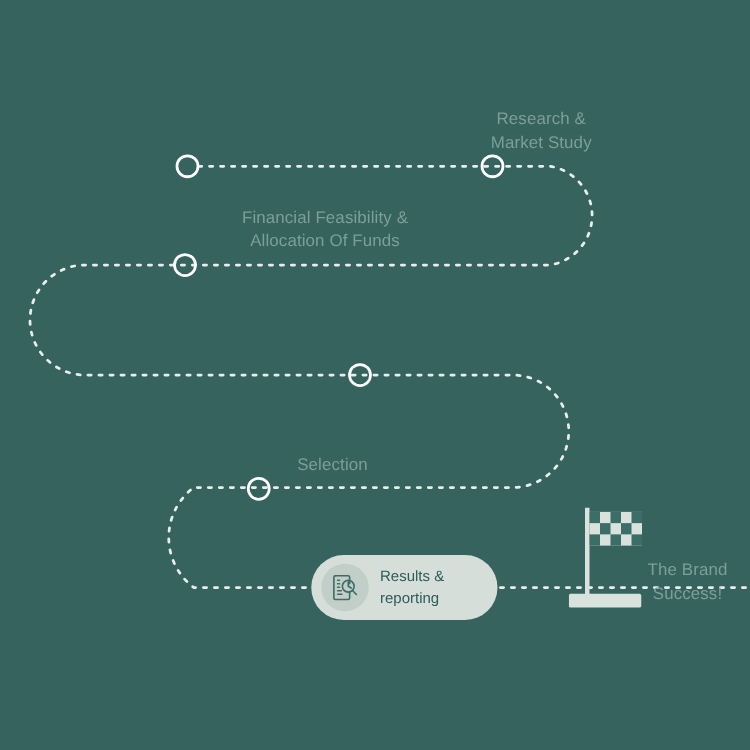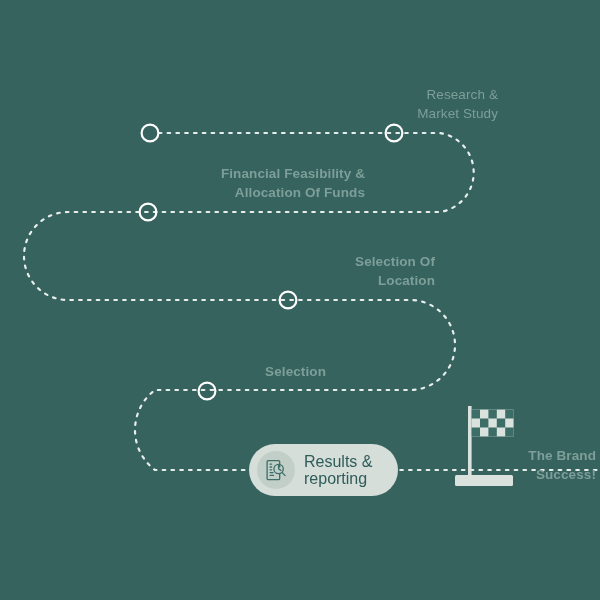--- a/index.html
+++ b/index.html
@@ -28,22 +28,22 @@
   }
   .stage-label {
     position: absolute;
     color: #7e9e99;
     font-size: 13.5px;
     line-height: 19px;
     letter-spacing: 0.1px;
     white-space: pre-line;
     font-family: "Liberation Sans", sans-serif;
   }
-  .label-left { text-align: right; font-weight: bold; }
-  .label-right { text-align: right; }
+  .label-left { text-align: center; }
+  .label-right { text-align: center; }
 
   
   #results-pill {
     position: absolute;
     left: 249px;
     top: 444px;
     width: 149px;
     height: 52px;
     background: #d5ded9;
     border-radius: 26px;
@@ -57,21 +57,21 @@
     height: 38px;
     border-radius: 50%;
     background: #c2cfc9;
     display: flex;
     align-items: center;
     justify-content: center;
     flex: 0 0 auto;
   }
   #results-pill-label {
     color: #2f5c58;
-    font-size: 16px;
+    font-size: 12px;
     line-height: 17px;
     margin-left: 9px;
     white-space: pre-line;
     font-family: "Liberation Sans", sans-serif;
   }
 
   
   #finish-flag {
     position: absolute;
     left: 455px;
@@ -110,22 +110,20 @@
     <circle cx="207" cy="391" r="8.4" fill="none" stroke="#ffffff" stroke-width="2.2"></circle>
   </svg>
 
 
   <div class="stage-label label-right" style="left:368px; top:85px; width:130px;">Research &amp;
 Market Study</div>
 
   <div class="stage-label label-left" style="left:155px; top:164px; width:210px;">Financial Feasibility &amp;
 Allocation Of Funds</div>
 
-  <div class="stage-label label-left" style="left:295px; top:252px; width:140px;">Selection Of
-Location</div>
 
   <div class="stage-label label-left" style="left:206px; top:362px; width:120px;">Selection</div>
 
   <div id="results-pill">
     <div id="results-icon-wrap">
       <svg width="24" height="24" viewBox="0 0 24 24" fill="none" stroke="#3c6d67" stroke-width="1.3" stroke-linecap="round" stroke-linejoin="round">
         <path d="M4.3 2.6 h10.2 a1.2 1.2 0 0 1 1.2 1.2 v5.2"></path>
         <path d="M15.7 15.6 v4.8 a1.2 1.2 0 0 1 -1.2 1.2 h-10.2 a1.2 1.2 0 0 1 -1.2 -1.2 v-16.6 a1.2 1.2 0 0 1 1.2 -1.2"></path>
         <line x1="6.1" y1="6.2" x2="7.6" y2="6.2"></line>
         <line x1="6.1" y1="9.0" x2="7.6" y2="9.0"></line>

